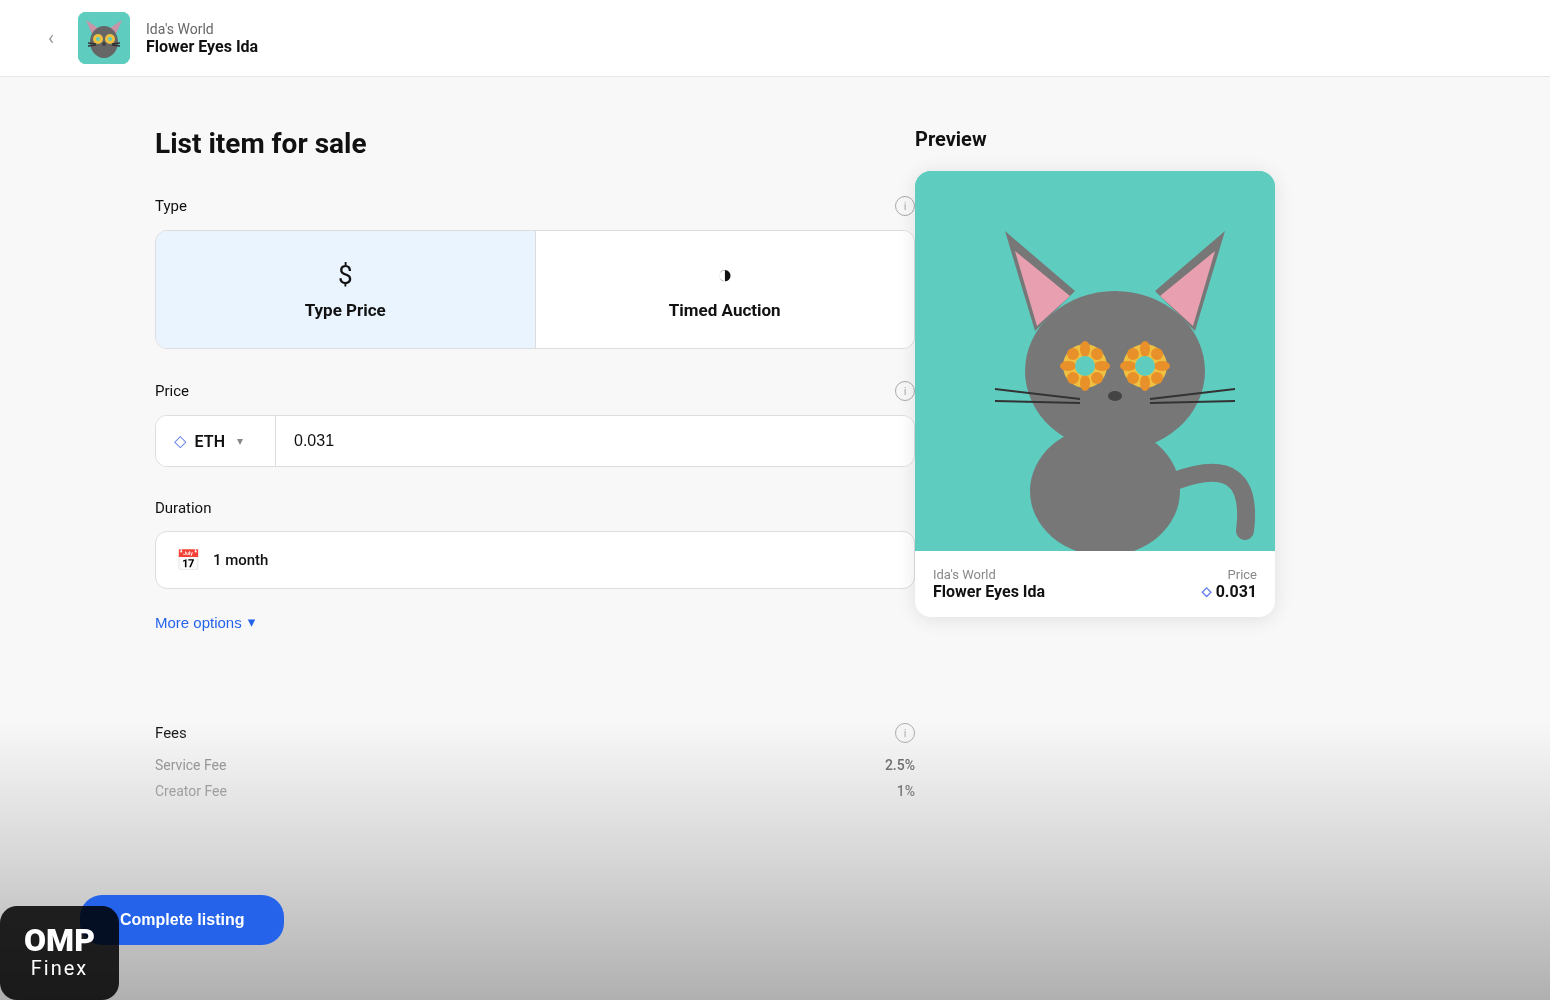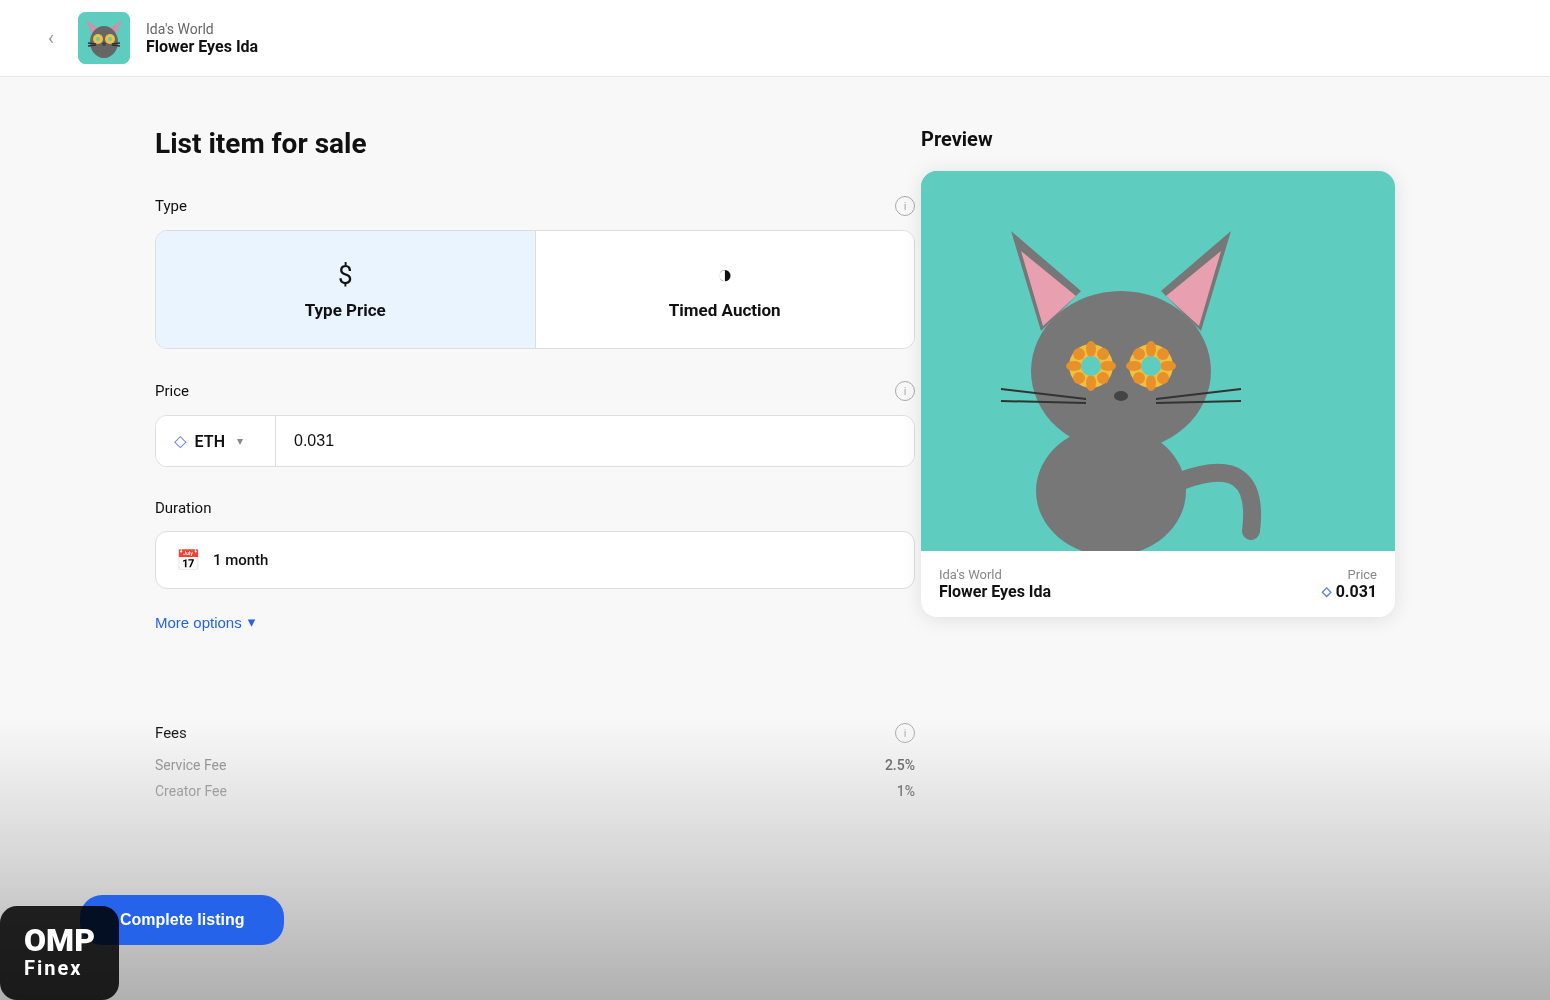--- a/index.html
+++ b/index.html
@@ -50,21 +50,20 @@
       font-weight: 700;
       color: #111;
     }
 
     
     .main-layout {
       display: flex;
       padding: 50px 80px;
       max-width: 1400px;
       margin: 0 auto;
-      justify-content: space-between;
     }
 
     
     .left-col {
       flex: 1;
       max-width: 760px;
     }
 
     .page-title {
       font-size: 28px;
@@ -266,21 +265,21 @@
       border-radius: 22px;
       padding: 16px 40px;
       font-size: 16px;
       font-weight: 600;
       cursor: pointer;
       z-index: 10;
     }
 
     
     .right-col {
-      width: 474px;
+      width: 360px;
       flex-shrink: 0;
     }
     .preview-title {
       font-size: 20px;
       font-weight: 700;
       color: #111;
       margin-bottom: 20px;
     }
     .preview-card {
       background: #fff;
@@ -338,23 +337,24 @@
       border-radius: 17px;
     }
     .watermark-omp {
       font-size: 32px;
       font-weight: 900;
       color: #fff;
       line-height: 1;
     }
     .watermark-finex {
       font-size: 20px;
-      font-weight: 700;
+      font-weight: 400;
       color: #fff;
       letter-spacing: 2px;
+      text-align: center;
     }
   </style>
 </head>
 <body>
 
 <div class="header">
   <span class="back-btn">‹</span>
   <div class="header-nft-img">
     <svg width="52" height="52" viewBox="0 0 52 52">
       <rect width="52" height="52" fill="#5ecdc0"></rect>

